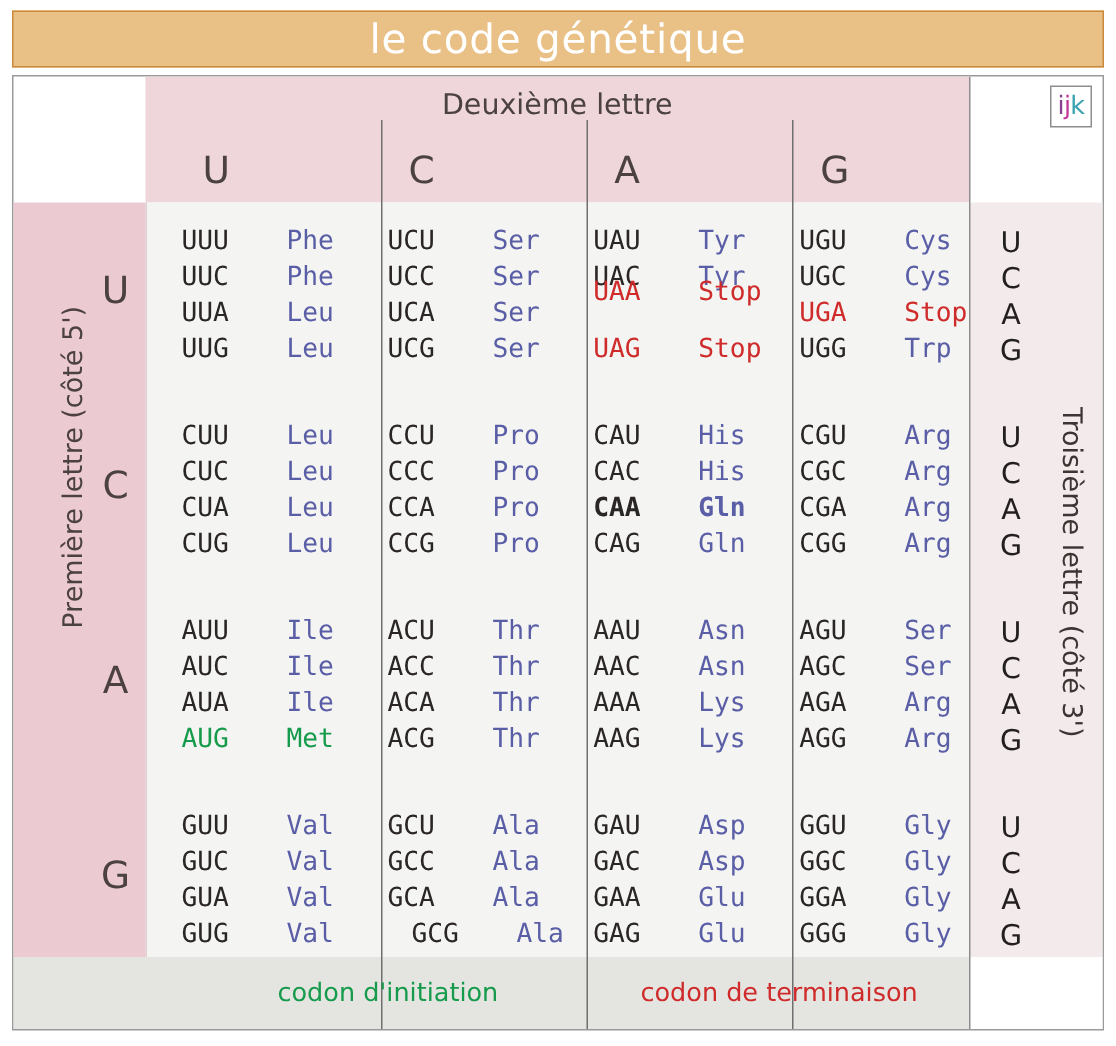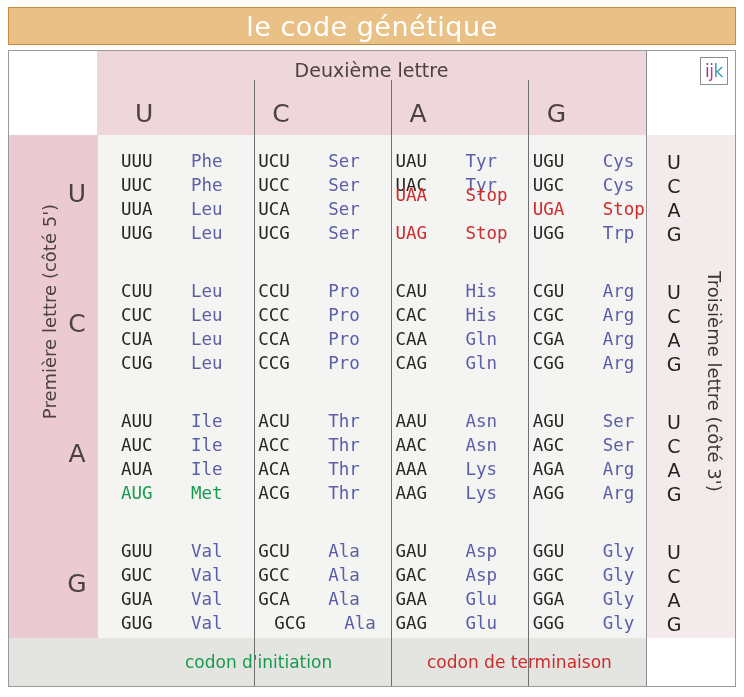--- a/index.html
+++ b/index.html
@@ -426,21 +426,21 @@
           </div>
           <div class="block-cell">
             <div class="codon-line" style="top: 14px; left: 0px; width: 100%;"><span class="codon-txt c-black">CCU</span><span class="aa-txt c-blue">Pro</span></div>
             <div class="codon-line" style="top: 38px; left: 0px; width: 100%;"><span class="codon-txt c-black">CCC</span><span class="aa-txt c-blue">Pro</span></div>
             <div class="codon-line" style="top: 62px; left: 0px; width: 100%;"><span class="codon-txt c-black">CCA</span><span class="aa-txt c-blue">Pro</span></div>
             <div class="codon-line" style="top: 86px; left: 0px; width: 100%;"><span class="codon-txt c-black">CCG</span><span class="aa-txt c-blue">Pro</span></div>
           </div>
           <div class="block-cell">
             <div class="codon-line" style="top: 14px; left: 0px; width: 100%;"><span class="codon-txt c-black">CAU</span><span class="aa-txt c-blue">His</span></div>
             <div class="codon-line" style="top: 38px; left: 0px; width: 100%;"><span class="codon-txt c-black">CAC</span><span class="aa-txt c-blue">His</span></div>
-            <div class="codon-line" style="top: 62px; left: 0px; width: 100%;"><span class="codon-txt c-black">CAA</span><span class="aa-txt c-blue">Gln</span></div>
+            <div class="codon-line" style="top: 62px; left: 0px; width: 100%; font-weight: bold;"><span class="codon-txt c-black">CAA</span><span class="aa-txt c-blue">Gln</span></div>
             <div class="codon-line" style="top: 86px; left: 0px; width: 100%;"><span class="codon-txt c-black">CAG</span><span class="aa-txt c-blue">Gln</span></div>
           </div>
           <div class="block-cell">
             <div class="codon-line" style="top: 14px; left: 0px; width: 100%;"><span class="codon-txt c-black">CGU</span><span class="aa-txt c-blue">Arg</span></div>
             <div class="codon-line" style="top: 38px; left: 0px; width: 100%;"><span class="codon-txt c-black">CGC</span><span class="aa-txt c-blue">Arg</span></div>
             <div class="codon-line" style="top: 62px; left: 0px; width: 100%;"><span class="codon-txt c-black">CGA</span><span class="aa-txt c-blue">Arg</span></div>
             <div class="codon-line" style="top: 86px; left: 0px; width: 100%;"><span class="codon-txt c-black">CGG</span><span class="aa-txt c-blue">Arg</span></div>
           </div>
         </div>
         <div class="block-row" style="top: 260px; height: 113px;">

